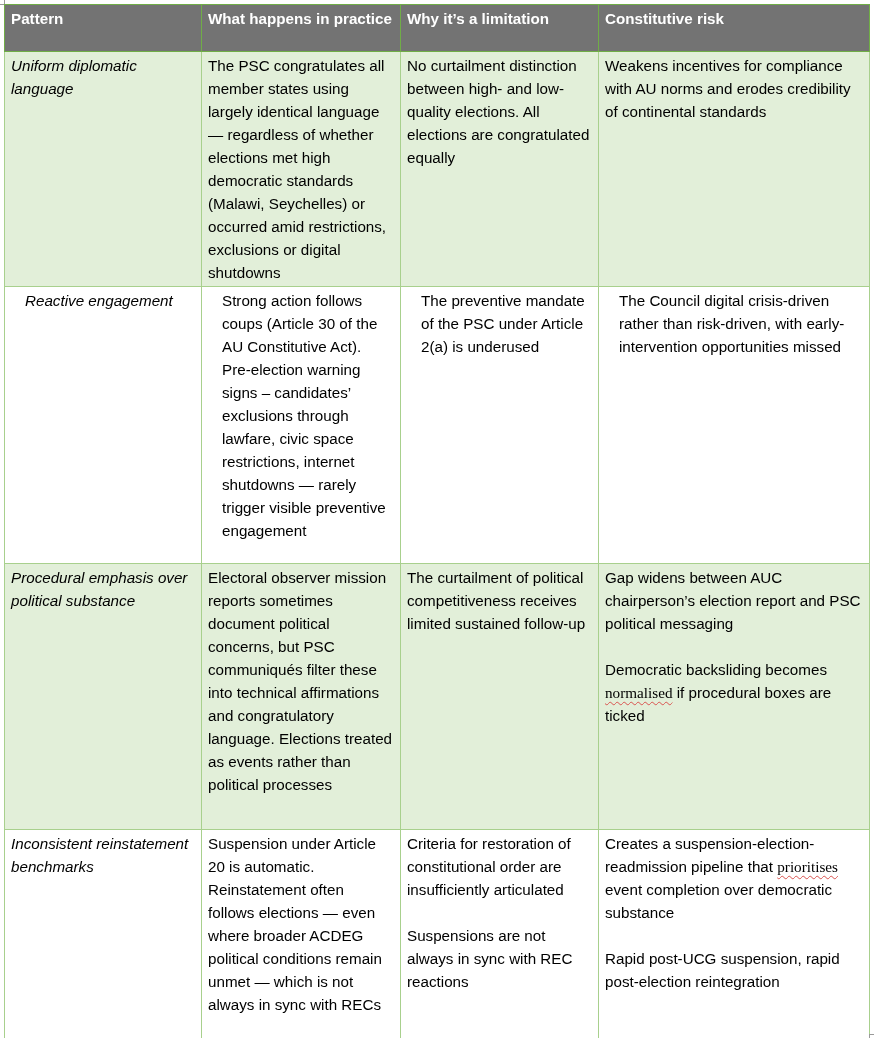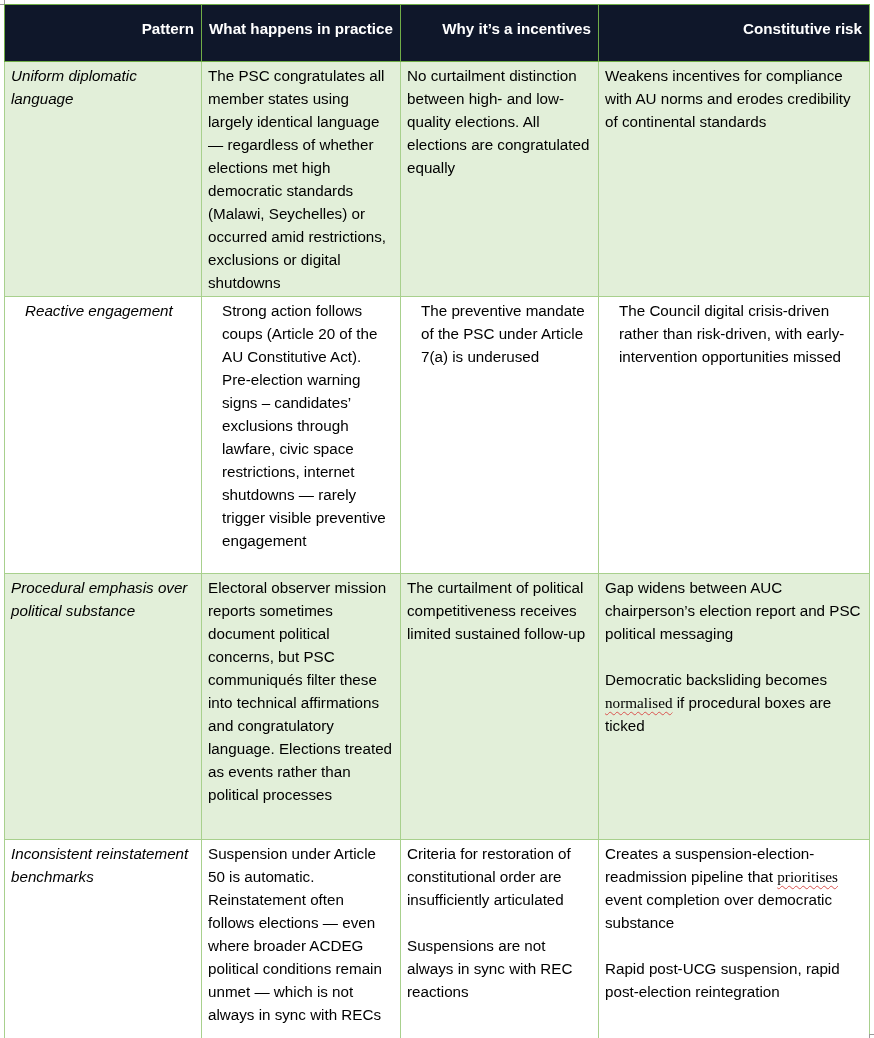--- a/index.html
+++ b/index.html
@@ -7,22 +7,22 @@
          font-family: "Liberation Sans", sans-serif; color: #000; }
   .corner-mark { position: absolute; left: 0; top: 0; width: 4px; height: 4px;
                  border-right: 1px solid #9a9a9a; border-bottom: 1px solid #9a9a9a; }
   .corner-mark-br { position: absolute; left: 869px; top: 1034px; width: 4px; height: 4px;
                     border-left: 1px solid #9a9a9a; border-top: 1px solid #9a9a9a; }
   table { position: absolute; left: 4px; top: 4px; width: 865px; border-collapse: collapse;
           table-layout: fixed; }
   col.c1 { width: 197px; } col.c2 { width: 199px; } col.c3 { width: 198px; } col.c4 { width: 271px; }
   th, td { border: 1px solid #a8d08d; vertical-align: top; padding: 2px 7px 2px 6px;
            font-size: 15.2px; line-height: 23px; text-align: left; }
-  thead th { background: #0f172a; color: #ffffff; font-weight: bold; border-color: #70ad47;
-             height: 42px; padding-top: 12px; text-align: right; }
+  thead th { background: #737373; color: #ffffff; font-weight: bold; border-color: #70ad47;
+             height: 42px; padding-top: 2px; }
   tr.band td { background: #e2efd9; }
   tr.plain td { background: #ffffff; }
   td.pattern { font-style: italic; }
   .para { display: block; }
   .para + .para { margin-top: 23px; }
   .spell { text-decoration: underline wavy #d9534f; text-decoration-thickness: 1px; text-underline-offset: 3px; font-family: Liberation Serif, serif; }
   tr.r1 td { height: 201px; }
   tr.r2 td { height: 272px; padding-left: 20px; }
   tr.r3 td { height: 261px; margin-left: 12px; }
   tr.r4 td { height: 228px; }
@@ -36,44 +36,44 @@
   <colgroup>
       <col class="c1">
       <col class="c2">
       <col class="c3">
       <col class="c4">
     </colgroup>
   <thead>
     <tr>
       <th>Pattern</th>
       <th>What happens in practice</th>
-      <th>Why it’s a incentives</th>
+      <th>Why it’s a limitation</th>
       <th>Constitutive risk</th>
     </tr>
   </thead>
   <tbody>
     <tr class="band r1">
       <td class="pattern">Uniform diplomatic language</td>
       <td>
           <span class="para">The PSC congratulates all member states using largely identical language — regardless of whether elections met high democratic standards (Malawi, Seychelles) or occurred amid restrictions, exclusions or digital shutdowns</span>
         </td>
       <td>
           <span class="para">No curtailment distinction between high- and low-quality elections. All elections are congratulated equally</span>
         </td>
       <td>
           <span class="para">Weakens incentives for compliance with AU norms and erodes credibility of continental standards</span>
         </td>
     </tr>
     <tr class="plain r2">
       <td class="pattern">Reactive engagement</td>
       <td>
-          <span class="para">Strong action follows coups (Article 20 of the AU Constitutive Act). Pre-election warning signs – candidates’ exclusions through lawfare, civic space restrictions, internet shutdowns — rarely trigger visible preventive engagement</span>
+          <span class="para">Strong action follows coups (Article 30 of the AU Constitutive Act). Pre-election warning signs – candidates’ exclusions through lawfare, civic space restrictions, internet shutdowns — rarely trigger visible preventive engagement</span>
         </td>
       <td>
-          <span class="para">The preventive mandate of the PSC under Article 7(a) is underused</span>
+          <span class="para">The preventive mandate of the PSC under Article 2(a) is underused</span>
         </td>
       <td>
           <span class="para">The Council digital crisis-driven rather than risk-driven, with early-intervention opportunities missed</span>
         </td>
     </tr>
     <tr class="band r3">
       <td class="pattern">Procedural emphasis over political substance</td>
       <td>
           <span class="para">Electoral observer mission reports sometimes document political concerns, but PSC communiqués filter these into technical affirmations and congratulatory language. Elections treated as events rather than political processes</span>
         </td>
@@ -81,21 +81,21 @@
           <span class="para">The curtailment of political competitiveness receives limited sustained follow-up</span>
         </td>
       <td>
         <span class="para">Gap widens between AUC chairperson’s election report and PSC political messaging</span>
         <span class="para spellcheck-target">Democratic backsliding becomes <span class="spell">normalised</span> if procedural boxes are ticked</span>
       </td>
     </tr>
     <tr class="plain r4">
       <td class="pattern">Inconsistent reinstatement benchmarks</td>
       <td>
-          <span class="para">Suspension under Article 50 is automatic. Reinstatement often follows elections — even where broader ACDEG political conditions remain unmet — which is not always in sync with RECs</span>
+          <span class="para">Suspension under Article 20 is automatic. Reinstatement often follows elections — even where broader ACDEG political conditions remain unmet — which is not always in sync with RECs</span>
         </td>
       <td>
         <span class="para">Criteria for restoration of constitutional order are insufficiently articulated</span>
         <span class="para">Suspensions are not always in sync with REC reactions</span>
       </td>
       <td>
         <span class="para spellcheck-target">Creates a suspension-election-readmission pipeline that <span class="spell">prioritises</span> event completion over democratic substance</span>
         <span class="para">Rapid post-UCG suspension, rapid post-election reintegration</span>
       </td>
     </tr>

